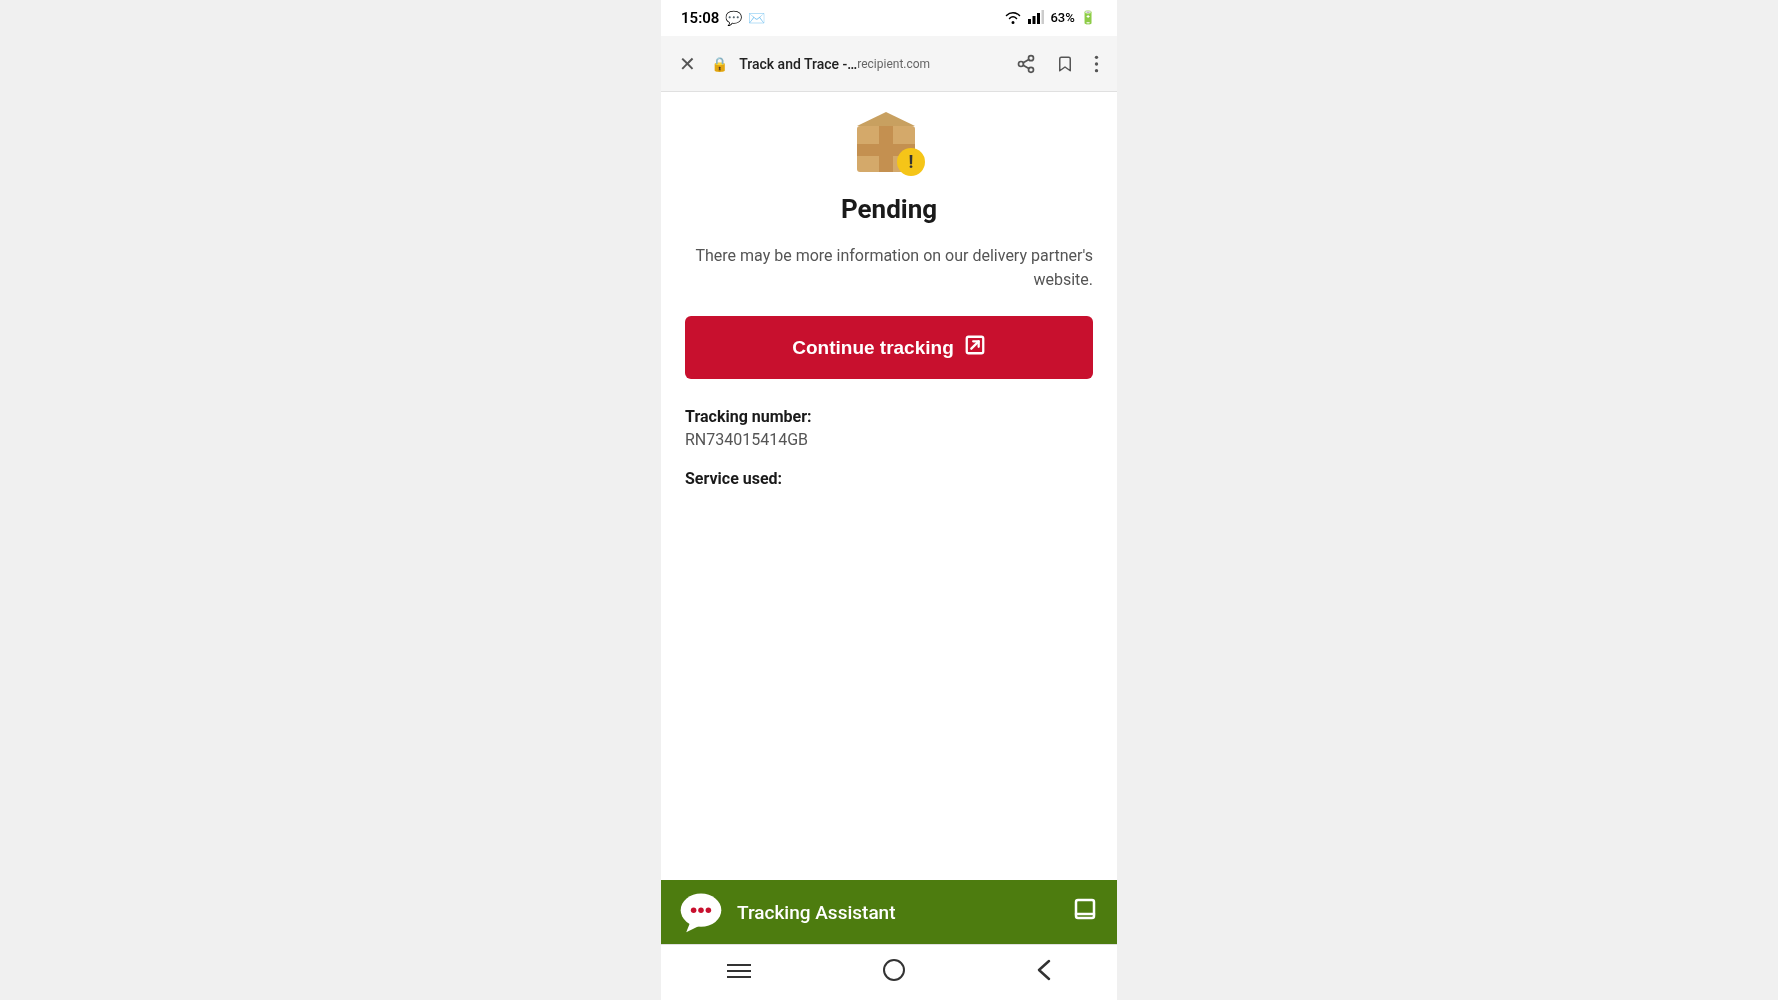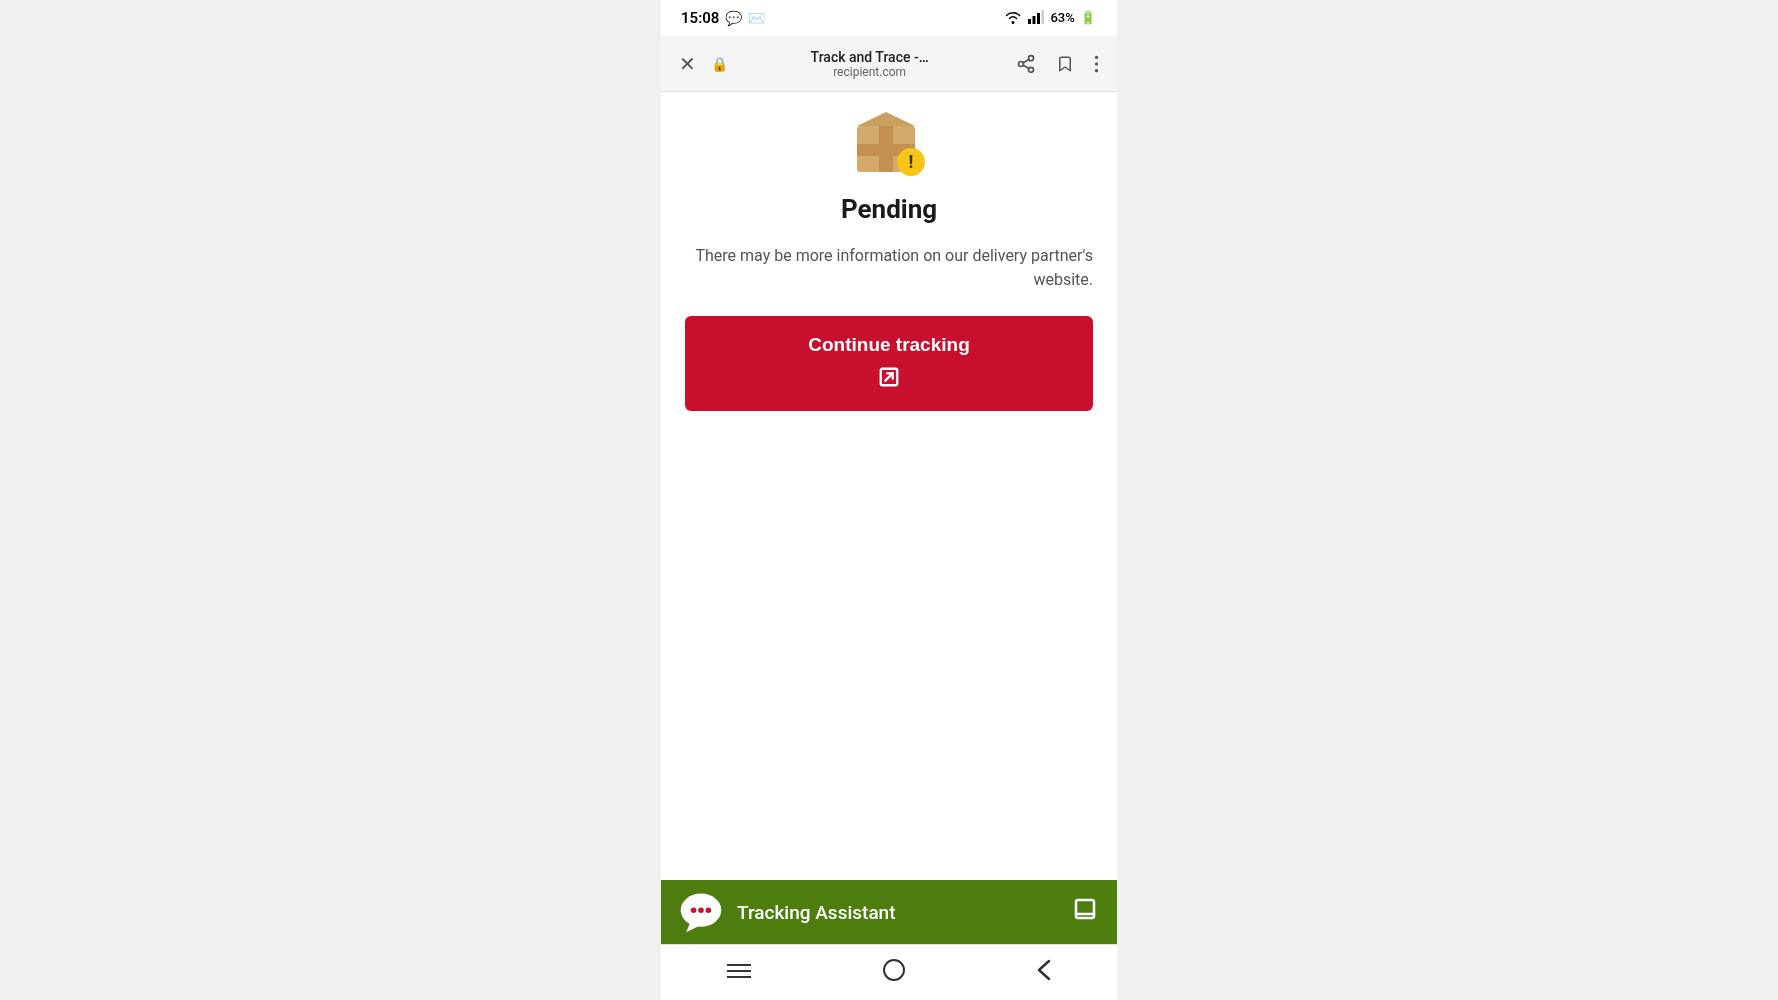--- a/index.html
+++ b/index.html
@@ -78,21 +78,20 @@
       display: flex;
       align-items: center;
       justify-content: center;
       color: #555;
       font-size: 18px;
     }
 
     .browser-url-area {
       flex: 1;
       display: flex;
-      flex-direction: column;
       align-items: center;
     }
 
     .browser-title {
       font-size: 14px;
       font-weight: 500;
       color: #222;
     }
 
     .browser-url {
@@ -159,21 +158,20 @@
       background: #c8102e;
       color: white;
       border: none;
       border-radius: 6px;
       margin: 0 24px 28px 24px;
       padding: 18px 24px;
       font-size: 19px;
       font-weight: 600;
       cursor: pointer;
       width: calc(100% - 48px);
-      flex-direction: column;
     }
 
     .external-link-icon {
       font-size: 18px;
     }
 
     
     .tracking-info {
       padding: 0 24px;
     }
@@ -366,20 +364,25 @@
       <span>Continue tracking</span>
       <span class="external-link-icon">
         <svg width="22" height="22" viewBox="0 0 24 24" fill="none" stroke="white" stroke-width="2.5" stroke-linecap="round" stroke-linejoin="round">
           <rect x="3" y="3" width="18" height="18" rx="2"></rect>
           <path d="M10 8h6v6"></path>
           <path d="M16 8l-8 8"></path>
         </svg>
       </span>
     </button>
 
+    <div class="tracking-info">
+      <p class="tracking-label">Tracking number:</p>
+      <p class="tracking-value">RN734015414GB</p>
+      <p class="service-label">Service used:</p>
+    </div>
 
     <div class="tracking-assistant-bar">
       <div class="chat-bubble-icon">
         <svg viewBox="0 0 52 52" fill="none" class="chat-bubble-svg">
 
           <ellipse cx="26" cy="24" rx="22" ry="18" fill="white"></ellipse>
           <path d="M14 38 L10 48 L26 40" fill="white"></path>
 
           <circle cx="18" cy="24" r="3" fill="#c8102e"></circle>
           <circle cx="26" cy="24" r="3" fill="#c8102e"></circle>

